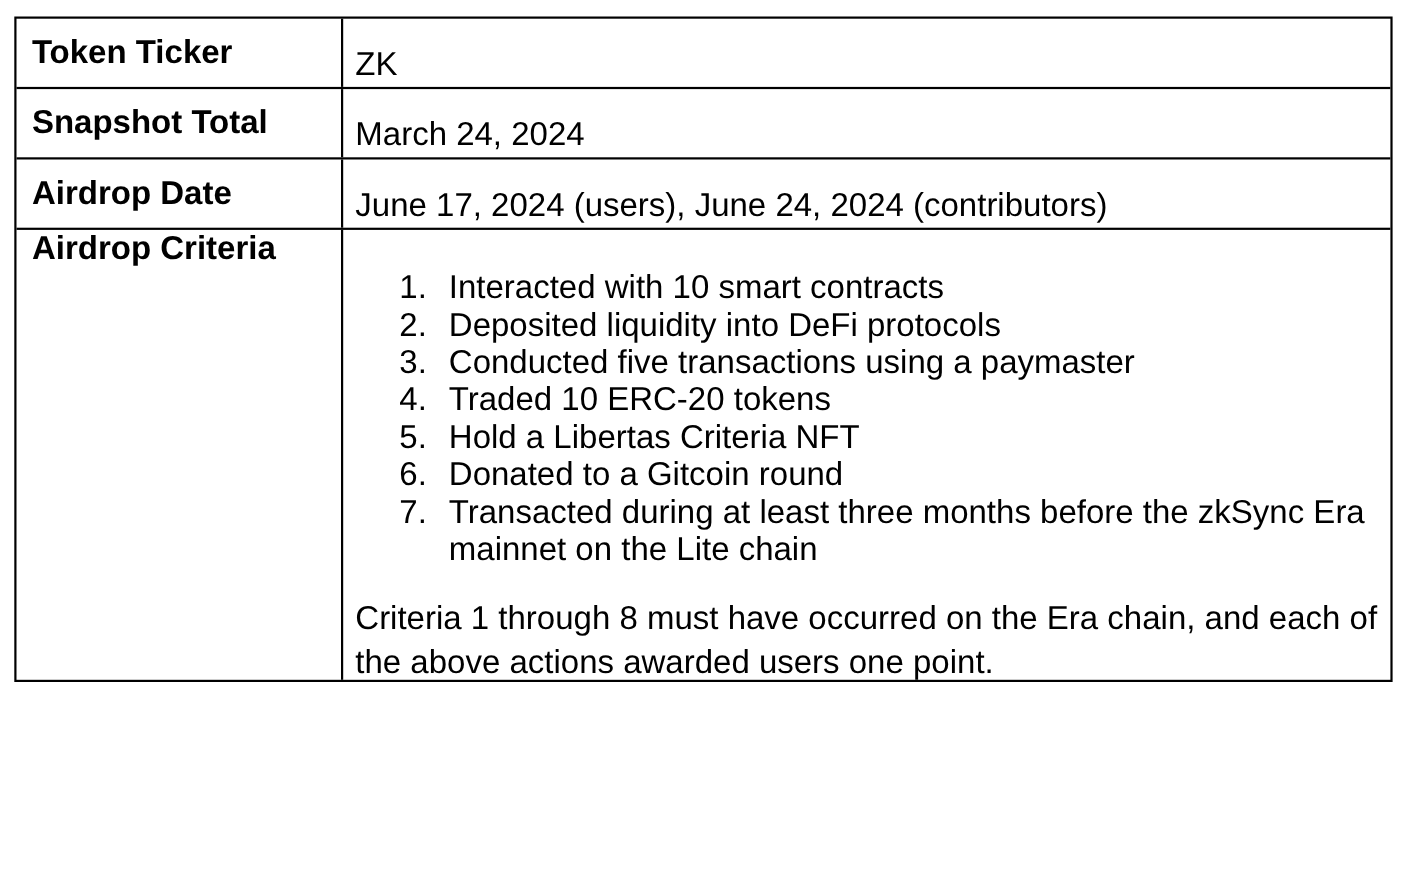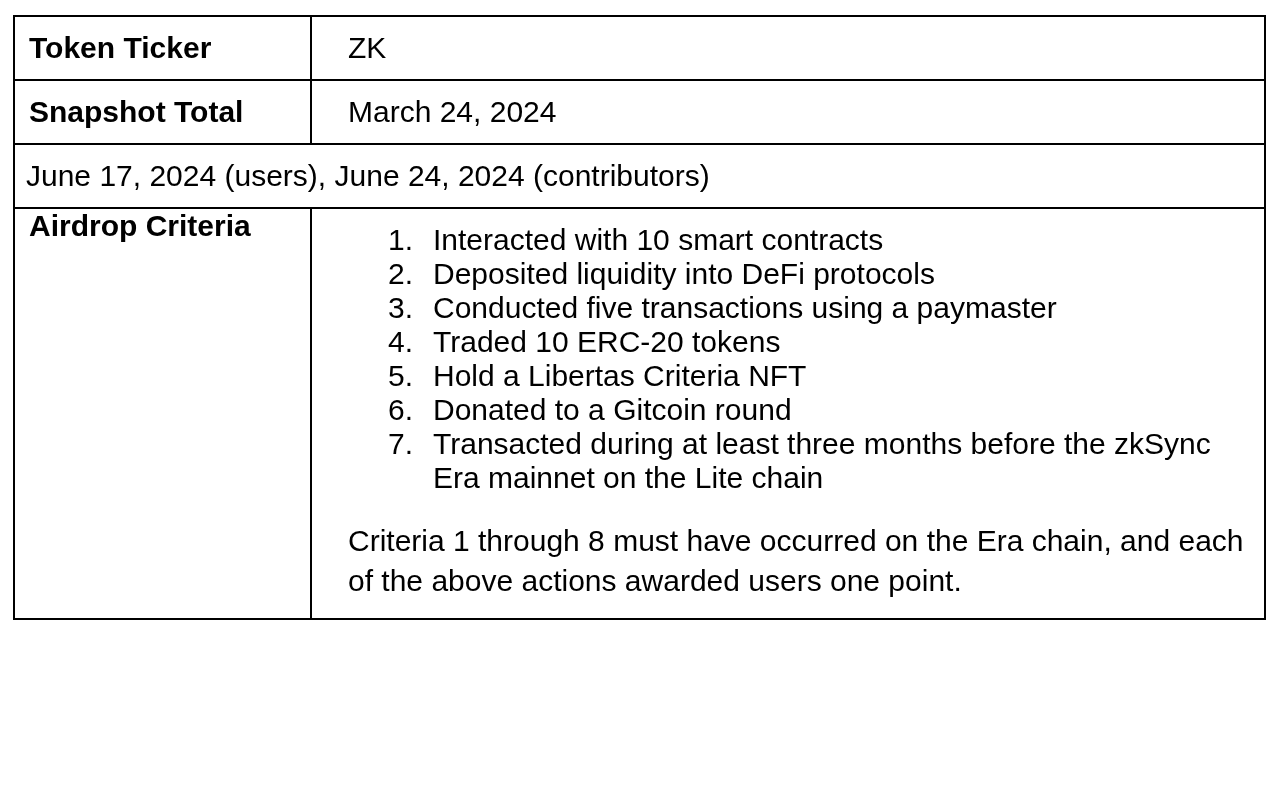--- a/index.html
+++ b/index.html
@@ -22,21 +22,20 @@
     left: 13px;
     top: 15px;
     width: 1249px;
     border: 2px solid #000000;
     background: #ffffff;
   }
   .row {
     display: flex;
     align-items: stretch;
     box-sizing: border-box;
-    gap: 25px;
   }
   .row + .row {
     border-top: 2px solid #000000;
   }
   .r1 { height: 62px; }
   .r2, .r3, .r4 { height: 64px; }
   .r5 { height: 96px; }
   .r6 { height: 411px; }
   .cell {
     box-sizing: border-box;
@@ -47,20 +46,21 @@
     border-right: 2px solid #000000;
     font-weight: 700;
     padding-left: 14px;
     padding-right: 10px;
   }
   .value-cell {
     flex: 1 1 auto;
     min-width: 0;
     padding-left: 11px;
     padding-right: 2px;
+    margin-top: 22px;
   }
   
   .row-center .cell {
     display: flex;
     align-items: center;
   }
   
   .row-top .cell {
     display: block;
     padding-top: 18px;
@@ -116,20 +116,23 @@
     <div class="row row-center r3">
       <div class="cell label-cell">
         <span>Snapshot Total</span>
       </div>
       <div class="cell value-cell">
         <span>March 24, 2024</span>
       </div>
     </div>
 
     <div class="row row-center r4">
+      <div class="cell label-cell">
+        <span>Airdrop Date</span>
+      </div>
       <div class="cell value-cell">
         <span>June 17, 2024 (users), June 24, 2024 (contributors)</span>
       </div>
     </div>
 
 
     <div class="row r6">
       <div class="cell label-cell">
         <span>Airdrop Criteria</span>
       </div>

